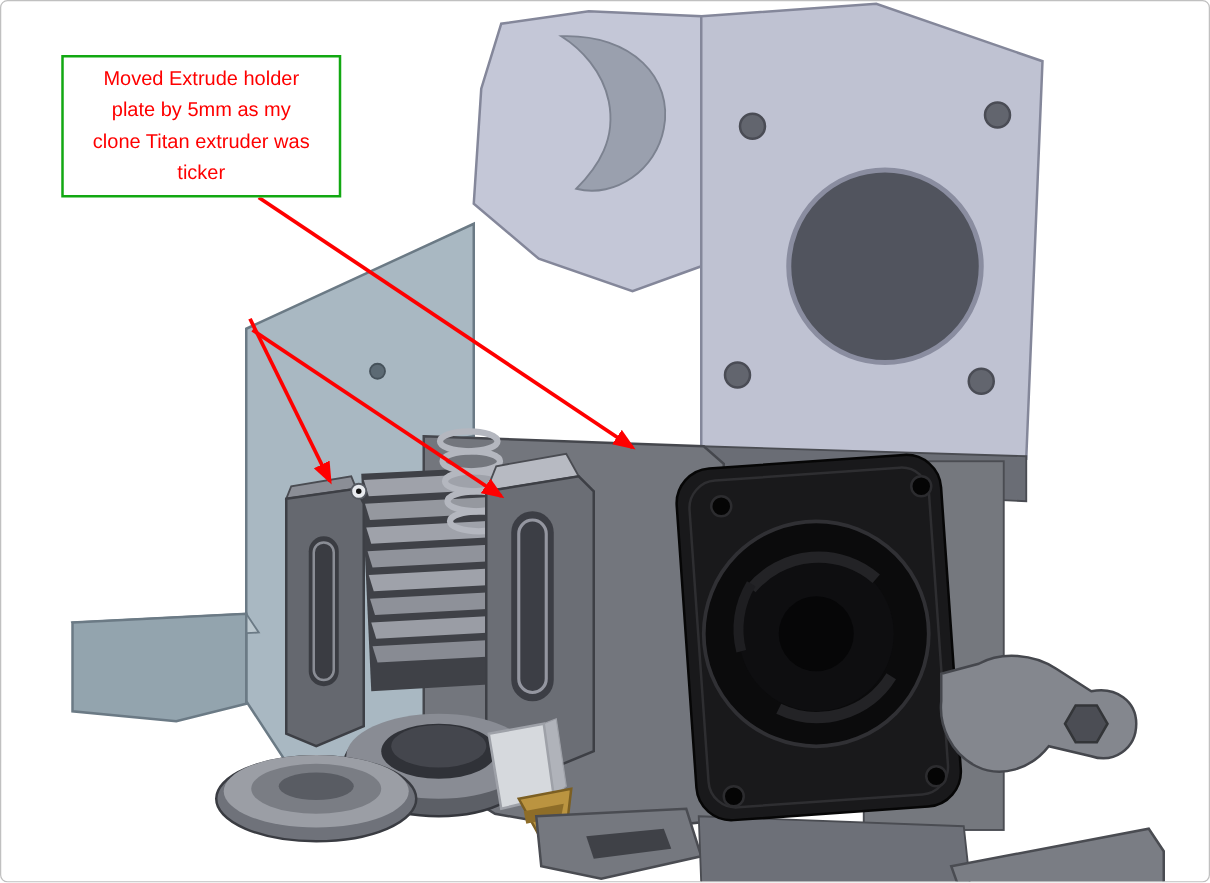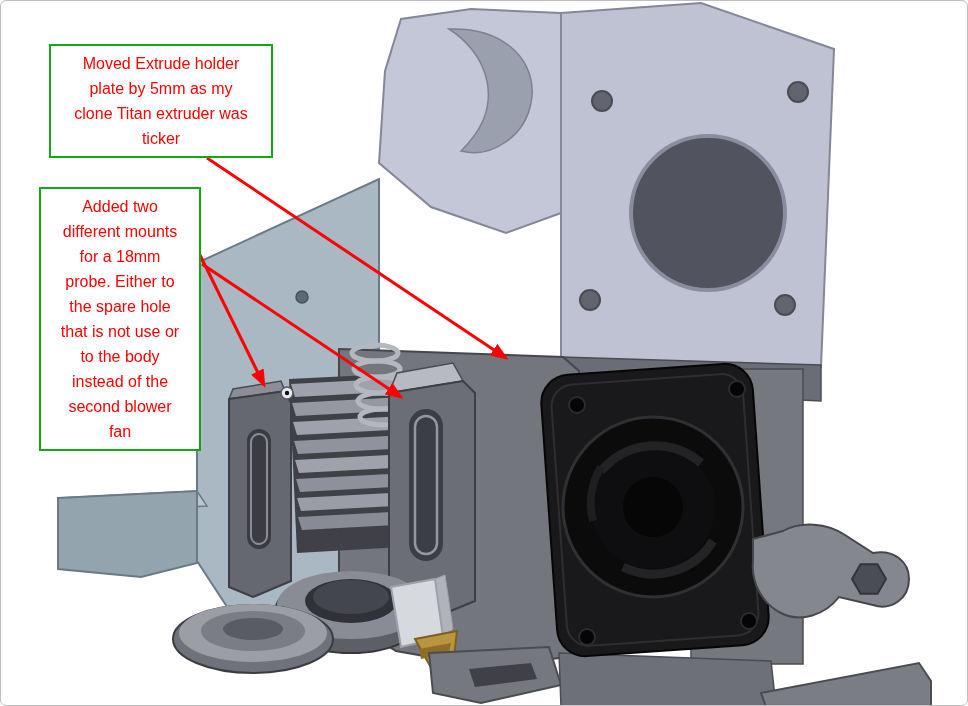--- a/index.html
+++ b/index.html
@@ -157,17 +157,14 @@
       <line x1="206" y1="157" x2="505" y2="357" marker-end="url(#arrowhead)"></line>
       <line x1="199" y1="254" x2="263" y2="384" marker-end="url(#arrowhead)"></line>
       <line x1="201" y1="263" x2="400" y2="396" marker-end="url(#arrowhead)"></line>
     </g>
   </svg>
 
   <div class="callout callout-1">
     <span>Moved Extrude holder plate by 5mm as my clone Titan extruder was ticker</span>
   </div>
 
-  <div class="callout callout-2">
-    <span>Added two different mounts for a 18mm probe. Either to the spare hole that is not use or to the body instead of the second blower fan</span>
-  </div>
 
 </div>
 
 </body></html>

